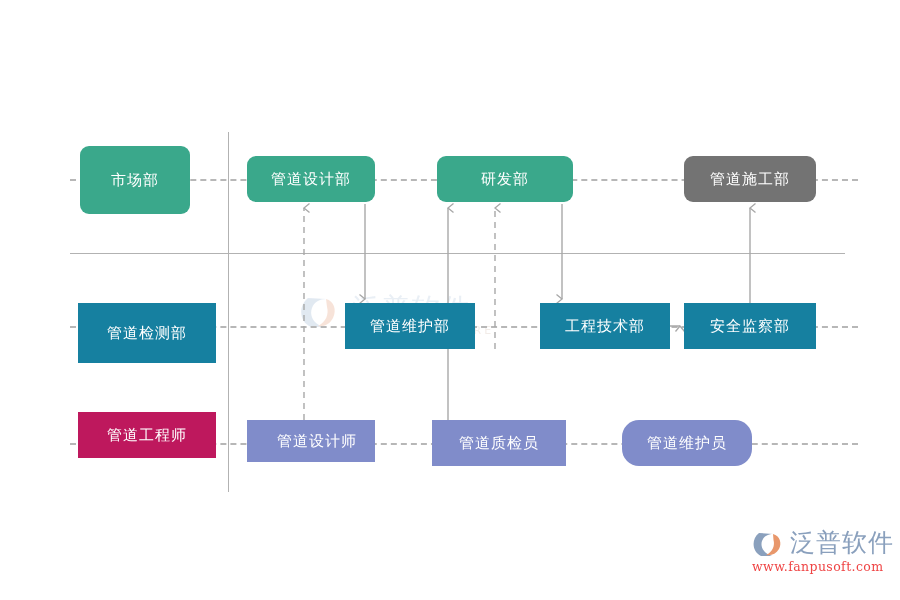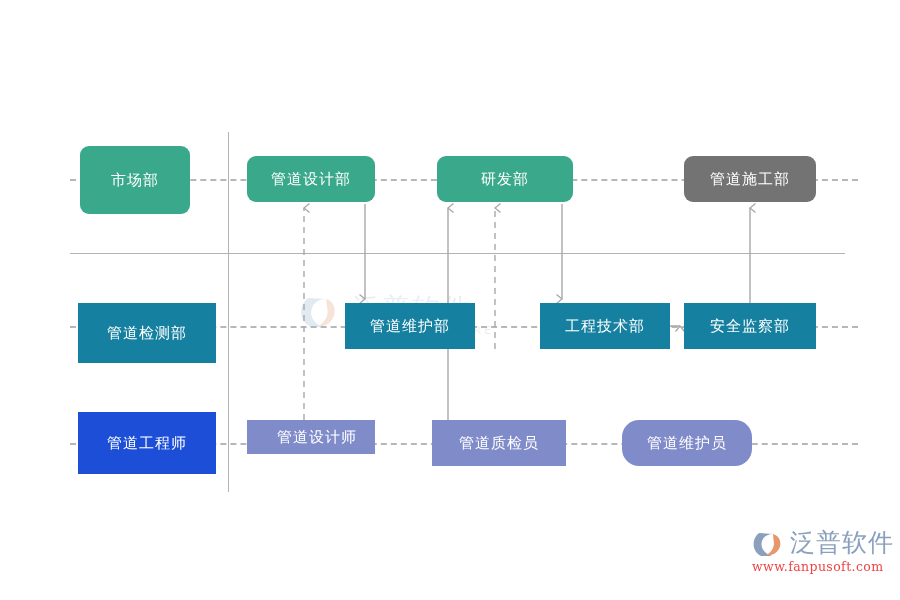--- a/index.html
+++ b/index.html
@@ -211,24 +211,24 @@
       </div>
       <div class="node row2" style="left: 345px; top: 303px; width: 130px; height: 46px; background: rgb(22, 128, 160); text-align: center;">
         <span>管道维护部</span>
       </div>
       <div class="node row2" style="left: 512px; top: 303px; width: 130px; height: 46px; background: rgb(22, 128, 160); margin-left: 28px;">
         <span>工程技术部</span>
       </div>
       <div class="node row2" style="left: 684px; top: 303px; width: 132px; height: 46px; background: rgb(22, 128, 160);">
         <span>安全监察部</span>
       </div>
-      <div class="node row3" style="left: 78px; top: 412px; width: 138px; height: 62px; background: #1d4ed8;">
+      <div class="node row3" style="left: 78px; top: 412px; width: 138px; height: 46px; background: #be185d;">
         <span>管道工程师</span>
       </div>
-      <div class="node row3" style="left: 247px; top: 420px; width: 128px; height: 34px; background: rgb(128, 140, 202); padding-left: 12px;">
+      <div class="node row3" style="left: 247px; top: 420px; width: 128px; height: 42px; background: rgb(128, 140, 202); padding-left: 12px;">
         <span>管道设计师</span>
       </div>
       <div class="node row3" style="left: 432px; top: 420px; width: 134px; height: 46px; background: rgb(128, 140, 202);">
         <span>管道质检员</span>
       </div>
       <div class="node row3" style="left: 622px; top: 420px; width: 130px; height: 46px; background: rgb(128, 140, 202); border-radius: 17px;">
         <span>管道维护员</span>
       </div>
     </div>
 

